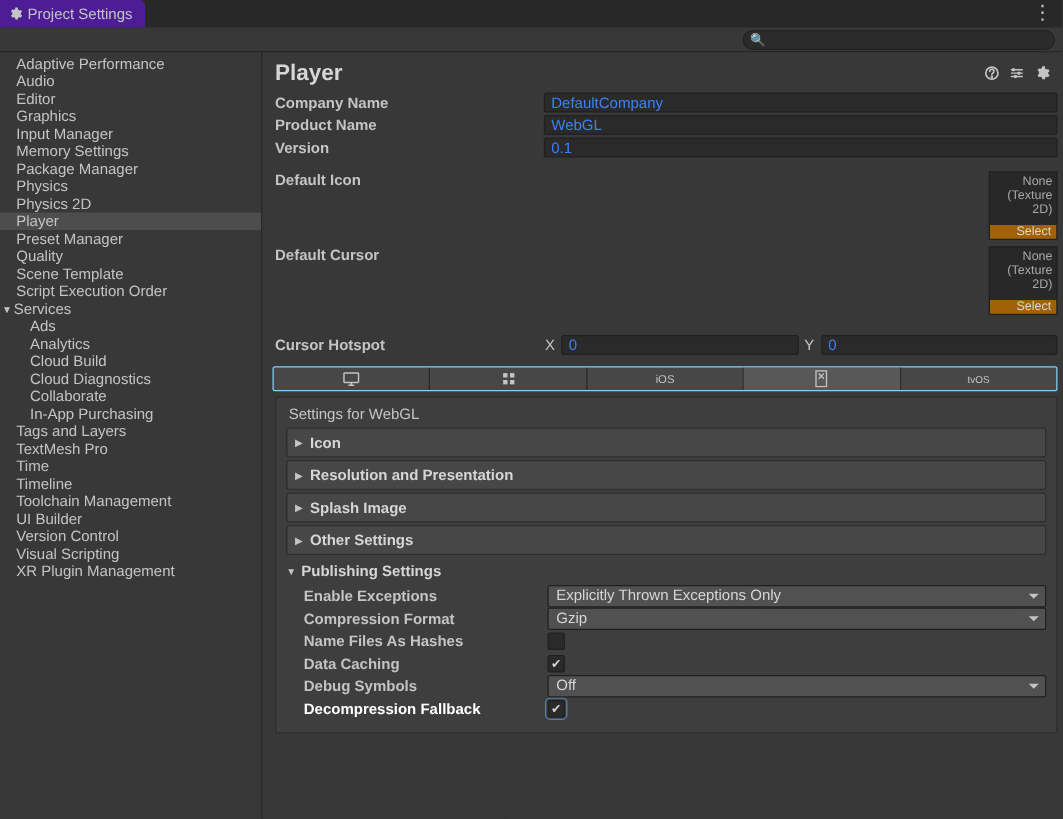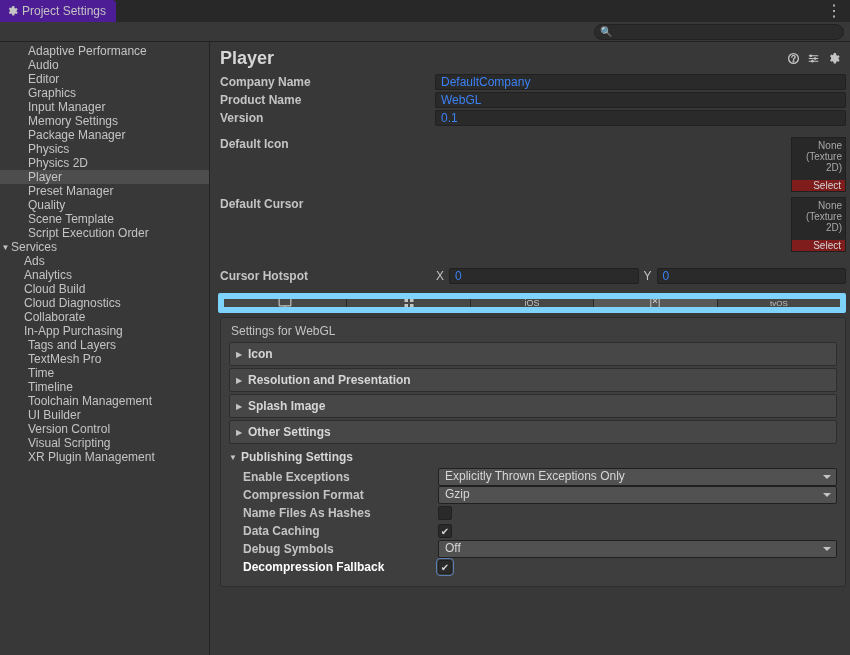--- a/index.html
+++ b/index.html
@@ -67,21 +67,21 @@
   .sidebar {
     width: 210px;
     background: #383838;
     border-right: 1px solid #232323;
     overflow: hidden;
     padding-top: 2px;
   }
   .side-item {
     height: 14px;
     line-height: 14px;
-    padding-left: 28px;
+    padding-left: 13px;
     white-space: nowrap;
     cursor: default;
   }
   .side-item.child { padding-left: 24px; }
   .side-item.selected { background: #4d4d4d; }
   .side-expander {
     display: flex; align-items: center;
     height: 14px; padding-left: 0;
   }
   .side-expander .arrow { width: 11px; text-align: center; color: #c4c4c4; font-size: 8px;}
@@ -155,31 +155,31 @@
     border: 1px solid #202020;
     position: relative;
     margin-left: auto;
   }
   .object-slot .none {
     position: absolute; top: 2px; right: 3px;
     font-size: 10px; color: #a8a8a8; text-align: right; line-height: 11px;
   }
   .object-slot .select-bar {
     position: absolute; bottom: 0; left:0; right:0;
-    height: 11px; background: #7f1d1d;
+    height: 11px; background: #a16207;
     display:flex; align-items:center; justify-content:flex-end;
     padding-right: 4px; font-size: 10px; color:#d6d6d6;
   }
   .xy-group { flex:1; display:flex; align-items:center; gap:4px;}
   .xy-group .axis { width: 10px; text-align:center;}
   
   .plat-tabs {
     display: flex;
     margin: 8px 4px 0 8px;
-    border: 6px solid #7dd3fc;
+    border: 1px solid #7dd3fc;
     border-radius: 2px;
     overflow: hidden;
     height: 20px;
     background: #474747;
   }
   .plat-tab {
     flex:1;
     border-right: 1px solid #2a2a2a;
     display:flex; align-items:center; justify-content:center;
     color: #c4c4c4;

